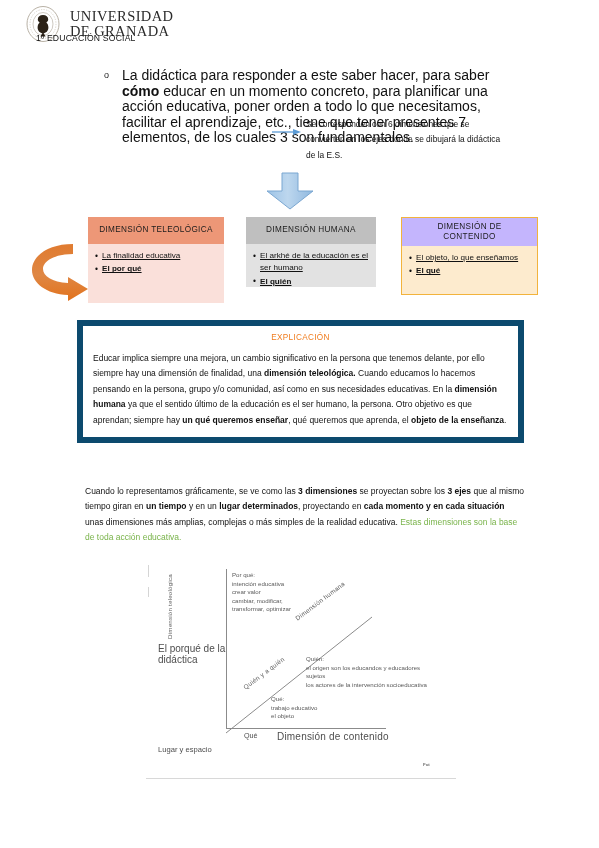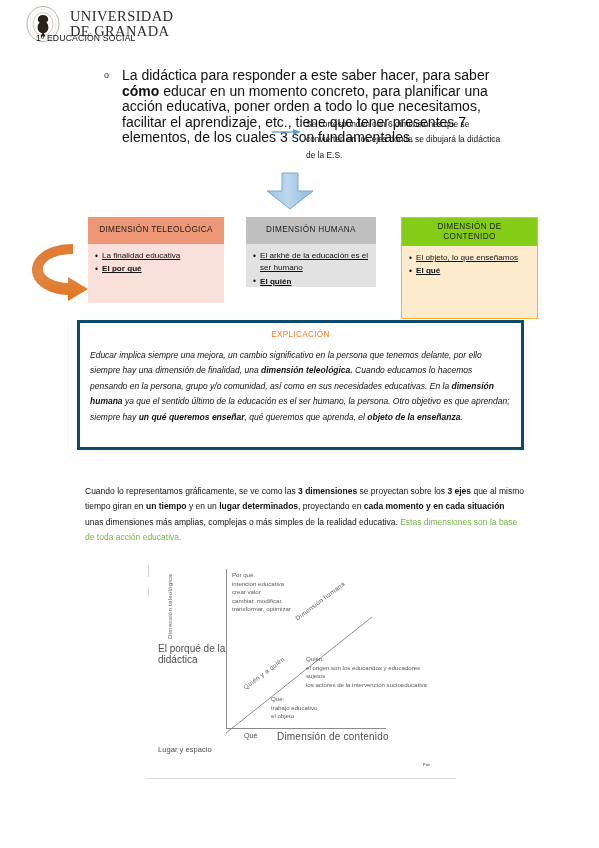--- a/index.html
+++ b/index.html
@@ -59,34 +59,34 @@
 
   #box-teleo{left:0;width:136px;}
   #box-teleo .dhead{background:#ED9777;}
   #box-teleo .dbody{background:#FAE0DA;height:59px;}
 
   #box-humana{left:158px;width:130px;}
   #box-humana .dhead{background:#BFBFBF;}
   #box-humana .dbody{background:#E2E2E2;height:43px;}
 
   #box-contenido{left:313px;width:137px;border:1px solid #F2B33C;box-sizing:border-box;}
-  #box-contenido .dhead{background:#84cc16;height:28px;flex-direction:column;justify-content:center;}
+  #box-contenido .dhead{background:#c4b5fd;height:28px;flex-direction:column;justify-content:center;}
   #box-contenido .dhead span{display:block;}
-  #box-contenido .dbody{background:#FDEBCE;height:72px;}
+  #box-contenido .dbody{background:#FDEBCE;height:48px;}
 
   
   .curve-arrow{position:absolute;left:26px;top:240px;width:66px;height:62px;}
 
   
   .explic{position:absolute;left:77px;top:320px;width:447px;
-    border:3px solid #0c4a6e;box-sizing:border-box;background:#fff;
-    padding:7px 10px 22px 10px;}
+    border:6px solid #0c4a6e;box-sizing:border-box;background:#fff;
+    padding:7px 10px 9px 10px;}
   .explic .etitle{text-align:center;color:#F07C1E;font-size:8.2px;
     letter-spacing:.3px;margin-bottom:9px;}
-  .explic .ebody{font-size:8.5px;line-height:15.4px;color:#111;text-align:left;font-style:italic;}
+  .explic .ebody{font-size:8.5px;line-height:15.4px;color:#111;text-align:left;}
   .explic .ebody b{font-weight:bold;}
 
   
   .para{position:absolute;left:85px;top:484px;width:440px;
     font-size:8.5px;line-height:15.4px;color:#111;}
   .para b{font-weight:bold;}
   .green{color:#79B34A;}
 
   
   .diagram{position:absolute;left:146px;top:561px;width:310px;height:218px;

